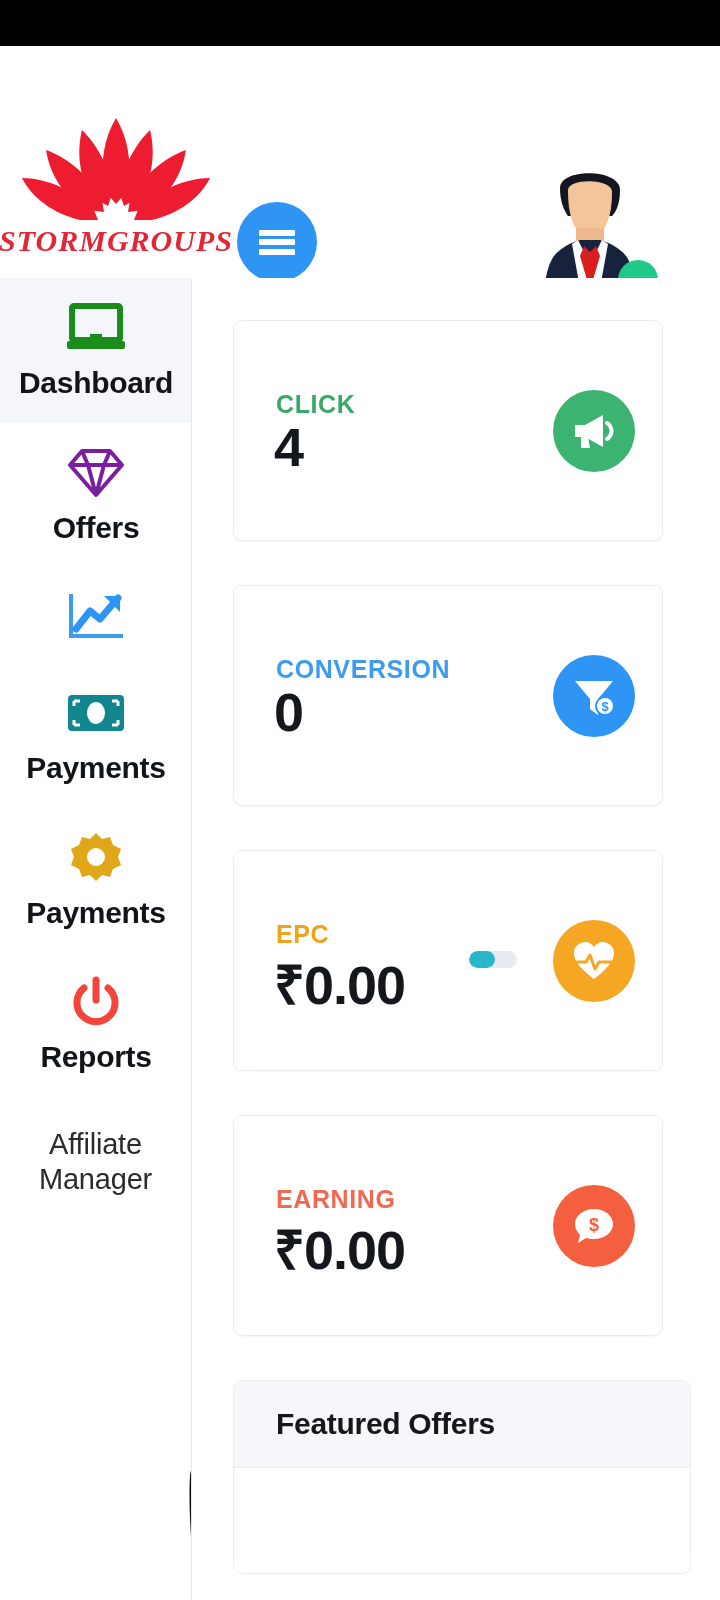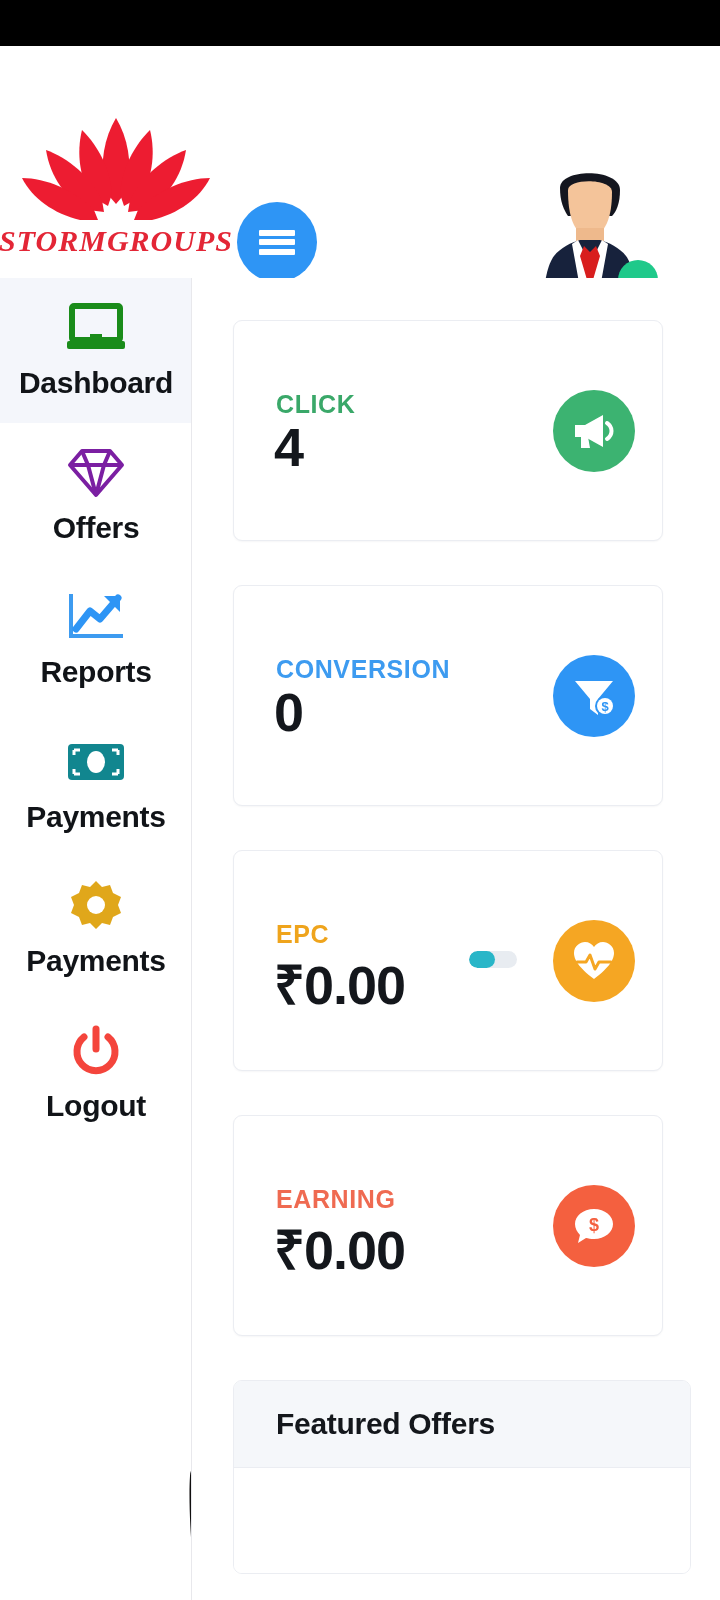--- a/index.html
+++ b/index.html
@@ -186,21 +186,20 @@
     </div>
 
     <div class="nav-item">
       <div class="nav-icon">
         <svg width="60" height="52" viewBox="0 0 60 52">
           <path d="M5 3 L5 45 L57 45" fill="none" stroke="#3d9bf0" stroke-width="4"></path>
           <path d="M10 38 L24 20 L34 28 L52 7" fill="none" stroke="#2e95f5" stroke-width="7" stroke-linejoin="round" stroke-linecap="round"></path>
           <path d="M38 5 L54 5 L54 21 Z" fill="#2e95f5"></path>
         </svg>
       </div>
-      <div class="nav-label">Reports</div>
     </div>
 
     <div class="nav-item">
       <div class="nav-icon">
         <svg width="60" height="42" viewBox="0 0 60 42">
           <rect x="2" y="3" width="56" height="36" rx="4" fill="#11868f"></rect>
           <ellipse cx="30" cy="21" rx="9" ry="11" fill="#ffffff"></ellipse>
           <path d="M8 9 L14 9 M8 9 L8 14 M52 9 L46 9 M52 9 L52 14 M8 33 L14 33 M8 33 L8 28 M52 33 L46 33 M52 33 L52 28" stroke="#ffffff" stroke-width="3" fill="none"></path>
         </svg>
       </div>
@@ -218,23 +217,24 @@
     </div>
 
 
     <div class="nav-item">
       <div class="nav-icon">
         <svg width="52" height="52" viewBox="0 0 52 52">
           <path d="M14 12 A19 19 0 1 0 38 12" fill="none" stroke="#f4453c" stroke-width="7" stroke-linecap="round"></path>
           <path d="M26 4 L26 24" stroke="#f4453c" stroke-width="7" stroke-linecap="round"></path>
         </svg>
       </div>
-      <div class="nav-label">Logout</div>
-    </div>
-
+      <div class="nav-label">Reports</div>
+    </div>
+
+    <div class="manager-label">Affiliate Manager</div>
 
     <svg class="manager-photo" viewBox="0 0 120 160">
       <path d="M52 30 C52 6 110 6 114 34 L114 160 L62 160 C54 130 50 60 52 30 Z" fill="#100f0f"></path>
       <path d="M76 28 C96 22 116 30 116 52 L116 160 L84 160 C76 120 72 50 76 28 Z" fill="#f4c49a"></path>
     </svg>
   </div>
 
   <div class="main">
 
     <div class="stat-card">

